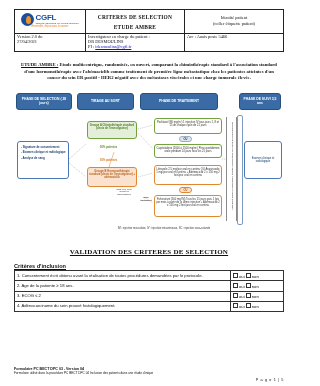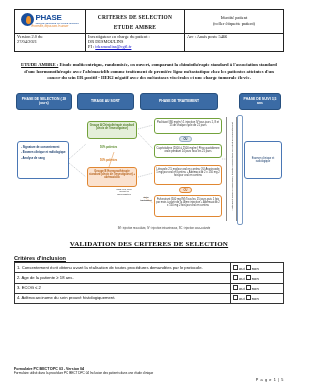--- a/index.html
+++ b/index.html
@@ -192,21 +192,21 @@
     position:absolute;left:60px;top:138px;width:180px;
     font-family:"Liberation Sans",sans-serif;
     font-size:2.6px;text-align:center;color:#333;
   }
 
   svg.wires{position:absolute;left:0;top:0;width:100%;height:100%;
             overflow:visible;pointer-events:none;}
 
   
   .valtitle{
-    margin-top:6px;
+    margin-top:14px;
     text-align:center;font-weight:bold;font-size:7px;
     letter-spacing:0.2px;text-decoration:underline;
   }
   .secttl{
     margin-top:7px;
     font-family:"Liberation Sans",sans-serif;
     font-weight:bold;font-size:5.6px;text-decoration:underline;
     margin-bottom:1.5px;
   }
   table.crit{
@@ -236,21 +236,21 @@
 
 <div class="page">
 
   <table class="hdr">
     <tbody>
         <tr>
       <td class="c-logo" rowspan="1">
         <div class="logo-wrap">
           <div class="logo-mark"></div>
           <div class="logo-txt">
-            <div class="logo-name">PHASE</div>
+            <div class="logo-name">CGFL</div>
             <div class="logo-sub">CENTRE GEORGES-FRANCOIS LECLERC</div>
           </div>
         </div>
         <div class="logo-tag">Ensemble, dépassons le cancer</div>
       </td>
       <td class="c-mid">
         <div class="ttl">CRITERES DE SELECTION</div>
         <div class="ttl2">ETUDE AMBRE</div>
       </td>
       <td class="c-right">

